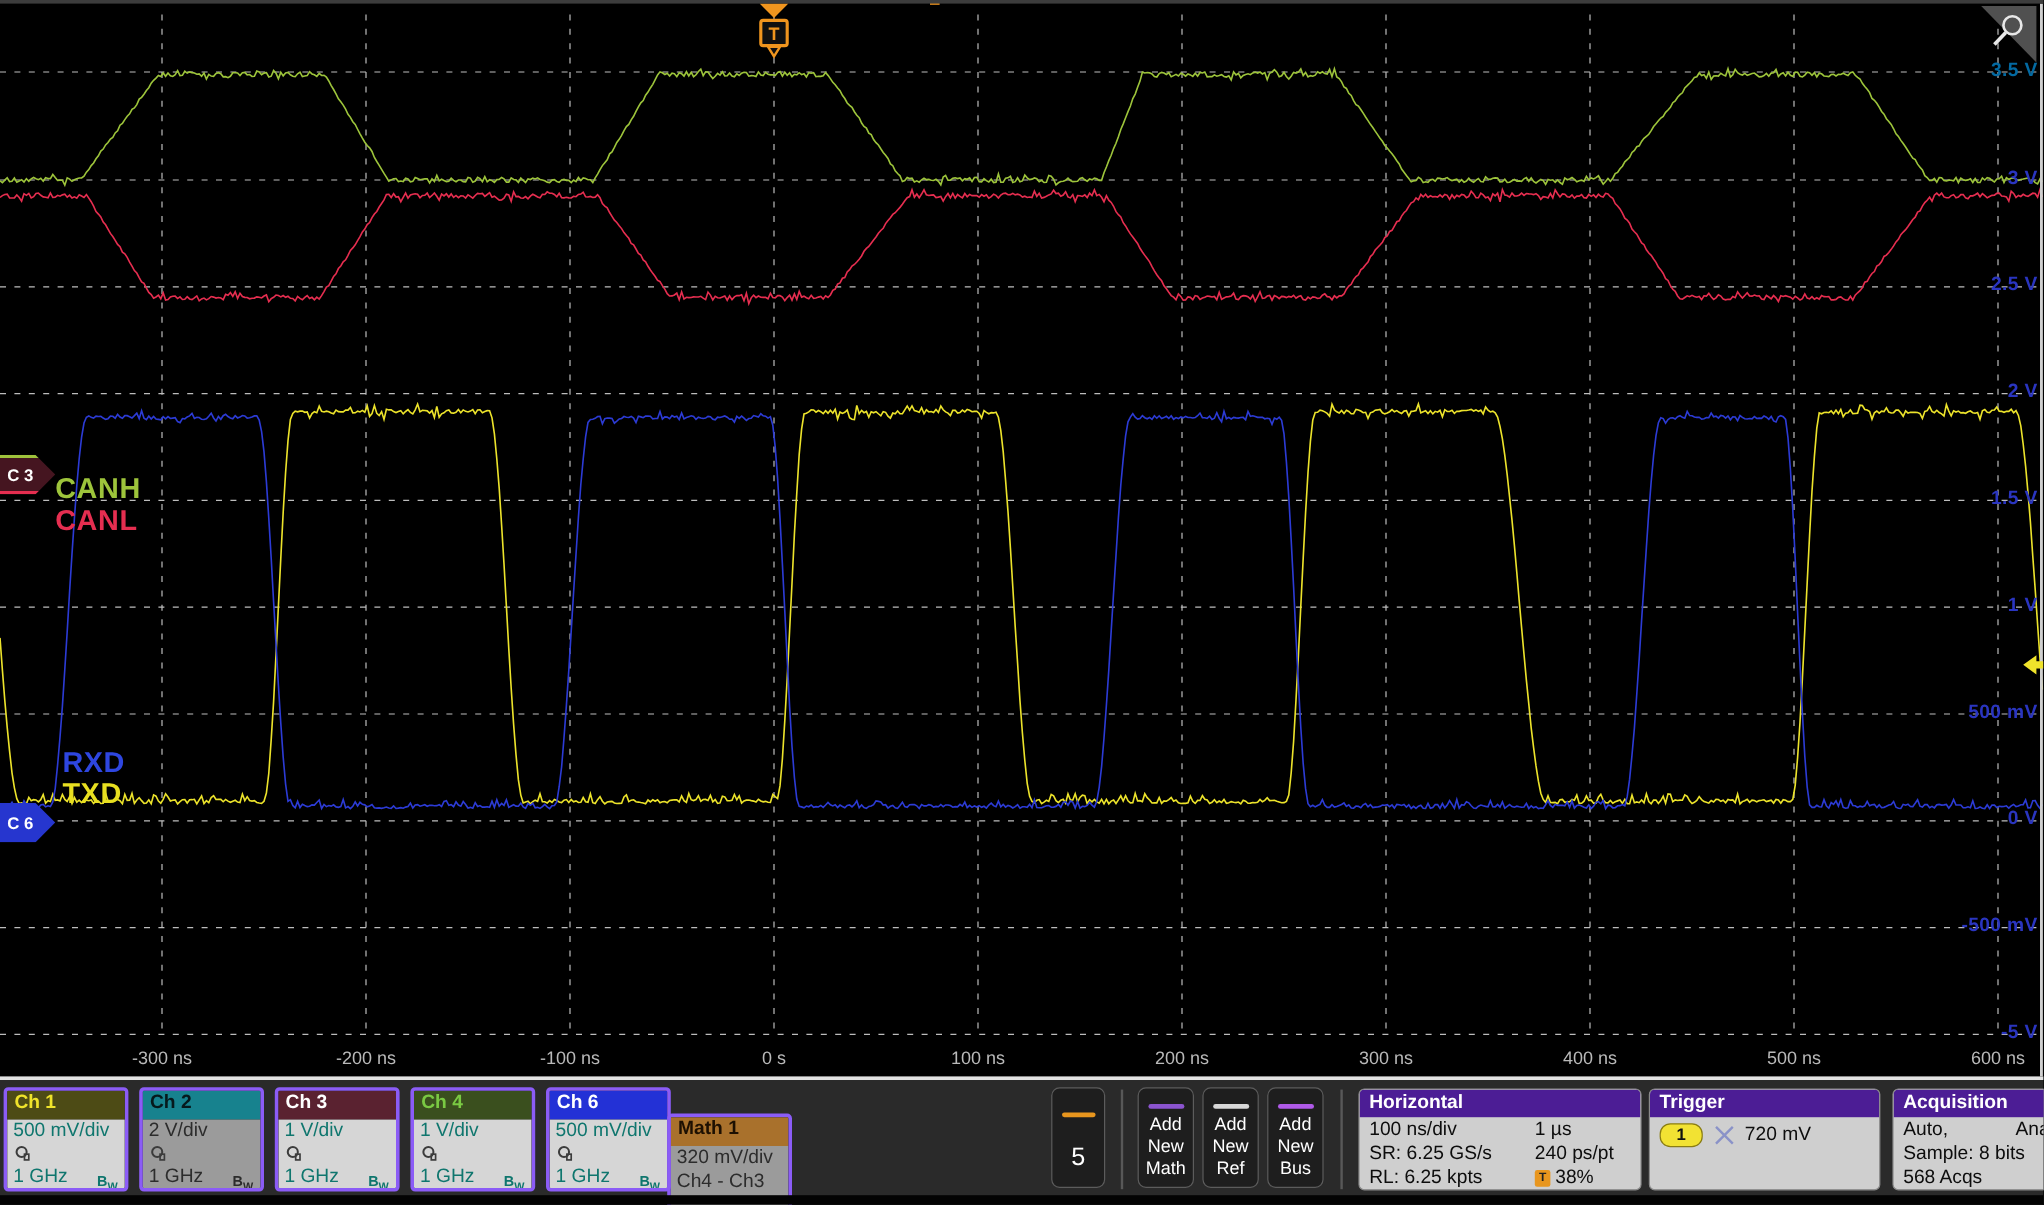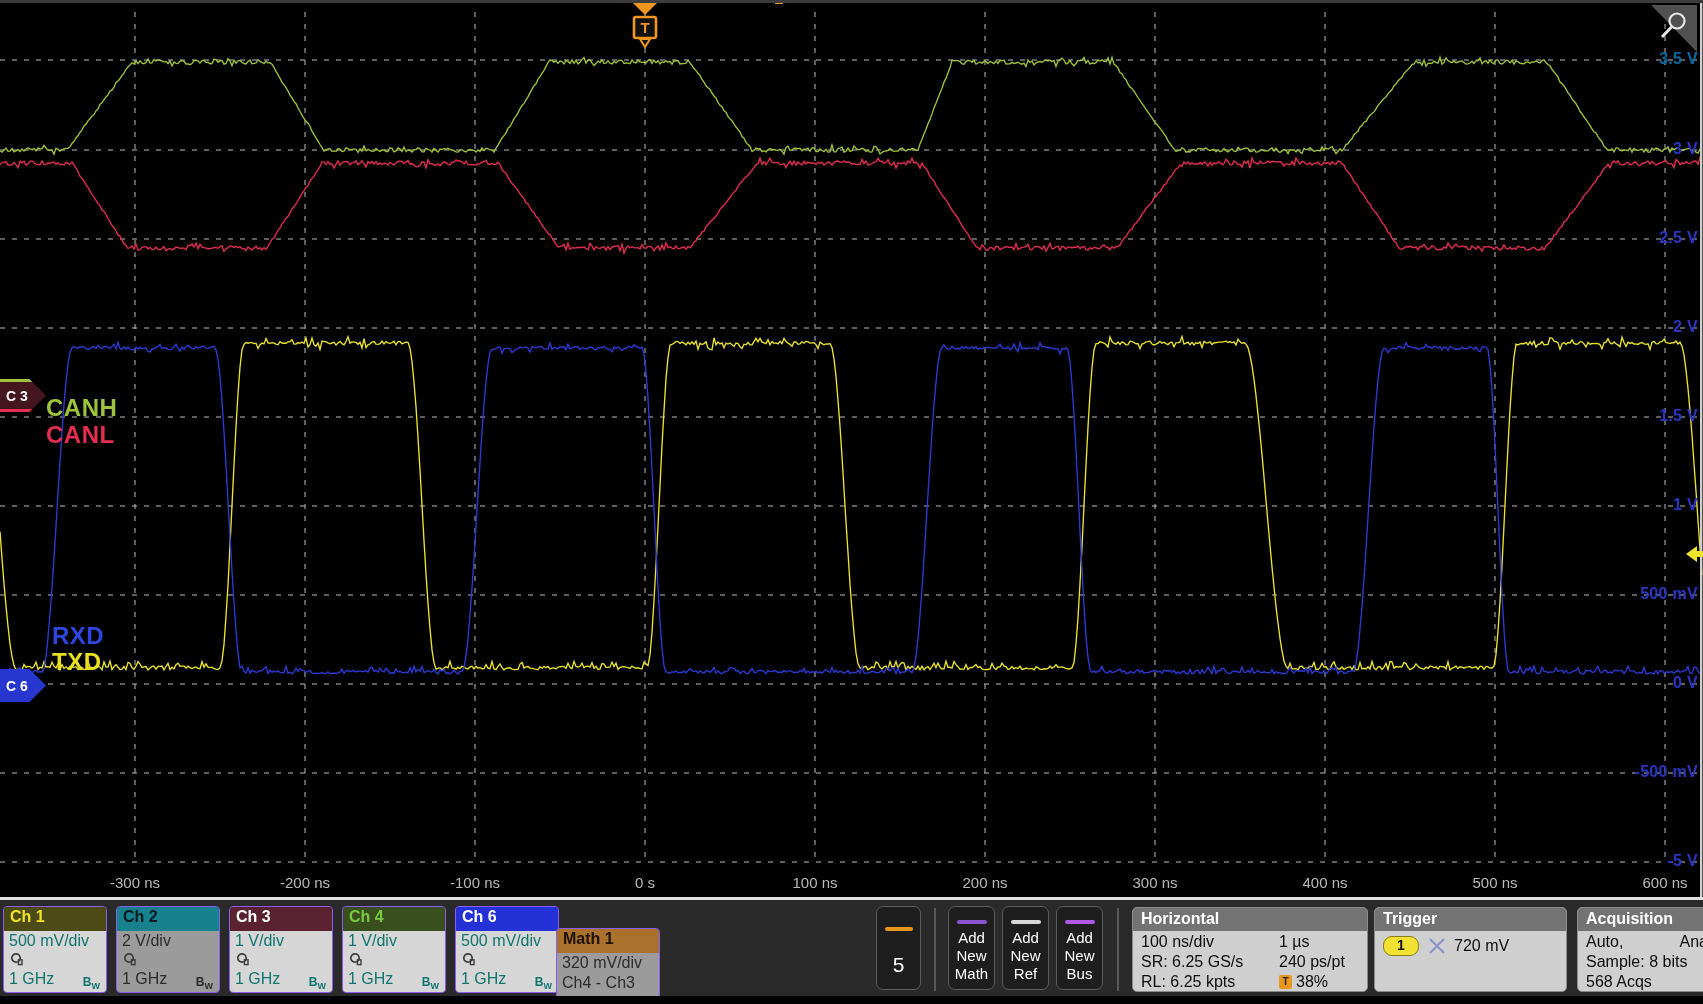--- a/index.html
+++ b/index.html
@@ -23,41 +23,41 @@
             justify-content:center; padding-right:12px; color:#fff; font-size:14px; font-weight:600;
             clip-path:polygon(0 0, 64% 0, 100% 50%, 64% 100%, 0 100%); white-space:nowrap; }
 
   .divider { position:absolute; left:0; top:897px; width:1703px; height:3px; background:#e2e2e2; z-index:5; }
 
   
   .bottombar { position:absolute; left:0; top:900px; width:1703px; height:104px; background:#2a2a2a; }
   .blackstrip { position:absolute; left:0; top:96px; width:1703px; height:8px; background:#030303; }
 
   .badge { position:absolute; top:6px; width:104px; height:87px; border-radius:4px; overflow:hidden;
-           border:1px solid #8b5cf6; cursor:pointer; }
+           border:3px solid #8b5cf6; cursor:pointer; }
   .bhead { height:24px; font-size:16px; font-weight:600; padding:1px 6px; }
   .bbody { height:63px; background:#d6d6d6; color:#0f766e; font-size:16px; padding:0 5px; position:relative; }
   .bbody.dim { background:#9b9b9b; color:#2c2c2c; }
   .brow  { line-height:20px; white-space:nowrap; }
   .proberow { height:18px; line-height:14px; }
   .bwtag { position:absolute; right:6px; bottom:3px; font-size:12px; font-weight:700; }
   .bwtag sub { font-size:9px; }
 
   .darkbtn { position:absolute; top:6px; height:84px; background:#1e1e1e; border:1px solid #5c5c5c;
              border-radius:7px; color:#fff; text-align:center; cursor:pointer; }
   .accentline { display:block; height:4px; border-radius:2px; margin:7px auto 0 auto; }
   .fivebtn { width:45px; font-size:21px; }
   .fivebtn .num { display:block; margin-top:22px; }
   .addbtn { width:47px; font-size:15px; line-height:1.18; }
   .addbtn .albl { display:block; margin-top:5px; }
   .vsep { position:absolute; top:8px; width:2px; height:83px; background:#585858; }
 
   .panel { position:absolute; top:7px; height:85px; border-radius:5px; overflow:hidden;
            background:#cfcfcf; border:1px solid #8a8a8a; cursor:pointer; }
-  .phead { height:23px; background:#737373; color:#fff; font-size:16px; font-weight:700; padding:0 8px; line-height:22px; }
+  .phead { height:23px; background:#4c1d95; color:#fff; font-size:16px; font-weight:700; padding:0 8px; line-height:22px; }
   .pbody { padding:1px 8px; color:#0d0d0d; font-size:16px; }
   .prow { display:flex; height:20px; line-height:19px; white-space:nowrap; }
   .prow .c2 { position:absolute; left:138px; display:inline-flex; align-items:center; }
   .prow { position:relative; }
   .ticon { display:inline-block; width:13px; height:14px; background:#e8961e; color:#222; font-size:10px;
            font-weight:700; text-align:center; line-height:14px; border-radius:2px; margin-right:4px; }
   .srcbadge { display:inline-block; width:36px; height:20px; background:#f2e233; border:1.5px solid #8a7d12;
               border-radius:9px; color:#111; font-size:14px; font-weight:700; text-align:center;
               line-height:17px; margin-right:8px; }
   .trigrow { display:flex; align-items:center; margin-top:4px; }

